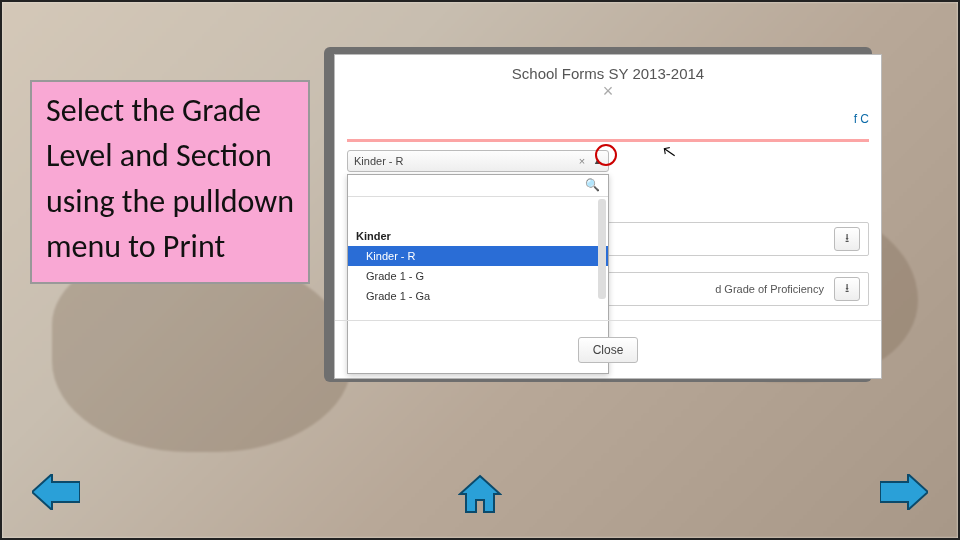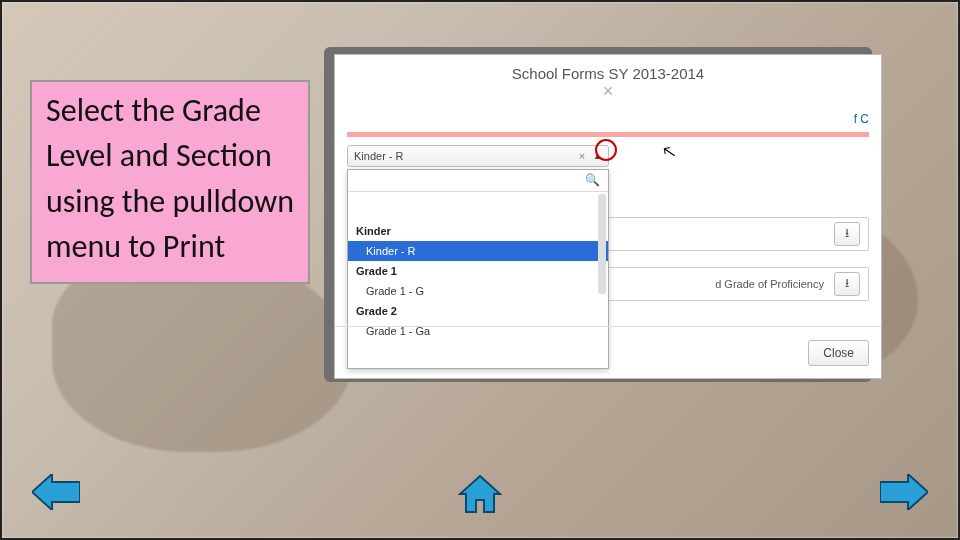--- a/index.html
+++ b/index.html
@@ -68,25 +68,25 @@
     color: #555;
     font-size: 15px;
     flex-direction: column;
   }
   .modal-close-x {
     color: #aaa;
     font-size: 18px;
     line-height: 1;
   }
   .modal-tabs {
-    border-bottom: 5px solid #fca5a5;
+    border-bottom: 3px solid #fca5a5;
     margin: 0 12px;
     font-size: 12px;
     color: #0b6aa8;
-    padding: 4px 0 6px;
+    padding: 4px 0 13px;
     text-align: right;
   }
   .modal-body {
     padding: 10px 12px 0;
     position: relative;
     height: 230px;
   }
   .select-box {
     position: absolute;
     left: 12px;
@@ -202,26 +202,26 @@
     justify-content: center;
     margin-left: 10px;
     color: #555;
     font-size: 12px;
   }
   .modal-footer {
     position: absolute;
     bottom: 0;
     left: 0;
     right: 0;
-    height: 52px;
+    height: 58px;
     border-top: 1px solid #ddd;
     display: flex;
-    justify-content: flex-end;
-    align-items: center;
-    padding: 0 12px;
+    justify-content: center;
+    align-items: center;
+    padding: 0 24px;
   }
   .close-btn {
     border: 1px solid #bbb;
     background: linear-gradient(#fff,#eee);
     border-radius: 3px;
     padding: 5px 14px;
     font-size: 12px;
     color: #444;
   }
   .cursor {
@@ -295,23 +295,21 @@
     </div>
     <div class="red-circle"></div>
 
     <div class="dropdown-panel">
       <div class="dropdown-search">
         <span class="mag">🔍</span>
       </div>
       <div class="dd-list">
         <div class="dd-group">Kinder</div>
         <div class="dd-item selected">Kinder - R</div>
-        <div class="dd-group">Grade 1</div>
         <div class="dd-item">Grade 1 - G</div>
-        <div class="dd-group">Grade 2</div>
         <div class="dd-item">Grade 1 - Ga</div>
       </div>
       <div class="dd-scrollbar"></div>
     </div>
 
   </div>
 
   <div class="modal-footer">
     <div class="close-btn">Close</div>
   </div>

